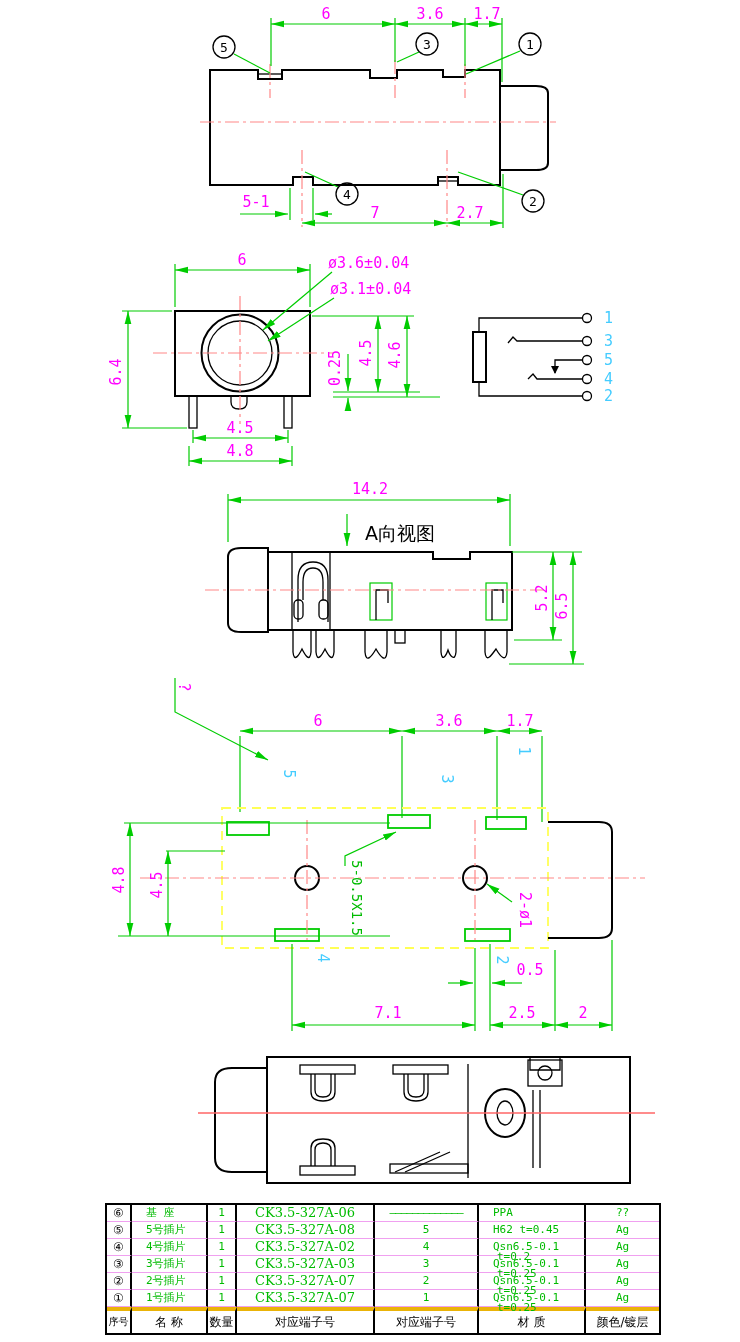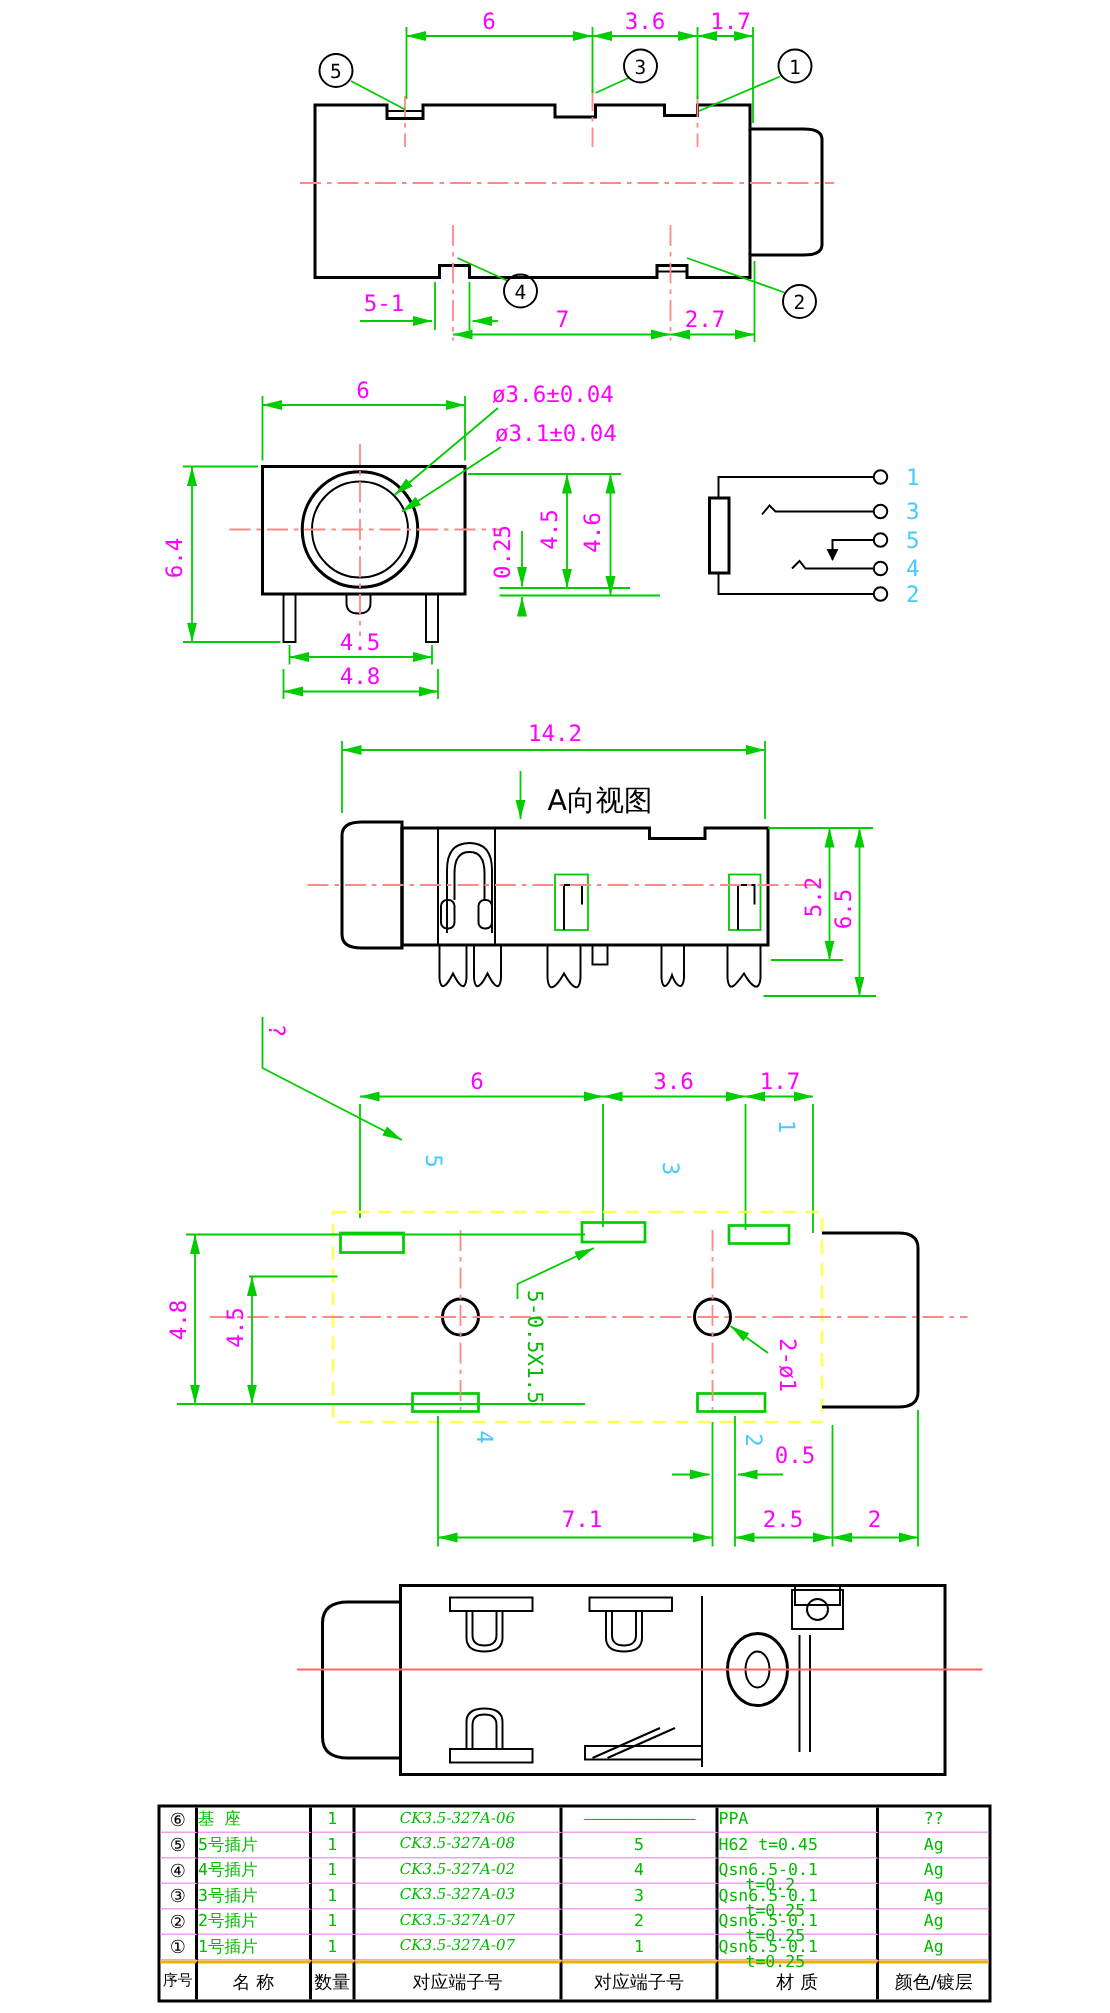--- a/index.html
+++ b/index.html
@@ -23,23 +23,23 @@
 
   .parts-table{position:absolute;left:105px;top:1203px;border:2px solid #000;
     display:grid;grid-template-columns:25px 76px 29px 138px 104px 107px 73px;
     grid-template-rows:repeat(6,17px) 26px;background:#fff;}
   .parts-table .c{border-right:2px solid #000;border-bottom:1px solid #f0a0f0;
     display:flex;align-items:center;justify-content:center;text-align:center;
     font:11px "DejaVu Sans Mono",monospace;color:#00bb00;position:relative;
     overflow:visible;line-height:1.05;}
   .parts-table .c.last{border-right:none;}
   .parts-table .c.no{color:#000;font-size:12px;}
-  .parts-table .c.nm{justify-content:flex-start;padding-left:0;}
-  .parts-table .c.pn{font-family:"DejaVu Serif",serif;font-size:10px;font-style:italic;}
-  .parts-table .c.hd{border-top:2px solid #eab308;border-bottom:none;color:#000;
+  .parts-table .c.nm{justify-content:flex-start;padding-left:14px;}
+  .parts-table .c.pn{font-family:"DejaVu Serif",serif;font-size:13px;}
+  .parts-table .c.hd{border-top:4px solid #eab308;border-bottom:none;color:#000;
     font-family:"DejaVu Sans",sans-serif;font-size:12px;}
   .parts-table .c.hd.sn{font-size:10px;}
   .parts-table .dash{letter-spacing:-1px;white-space:nowrap;}
   .parts-table .tover{position:absolute;left:18px;top:11px;color:#00bb00;
     font:11px "DejaVu Sans Mono",monospace;white-space:nowrap;z-index:2;}
 </style>
 </head>
 <body>
 
 <div class="canvas">

